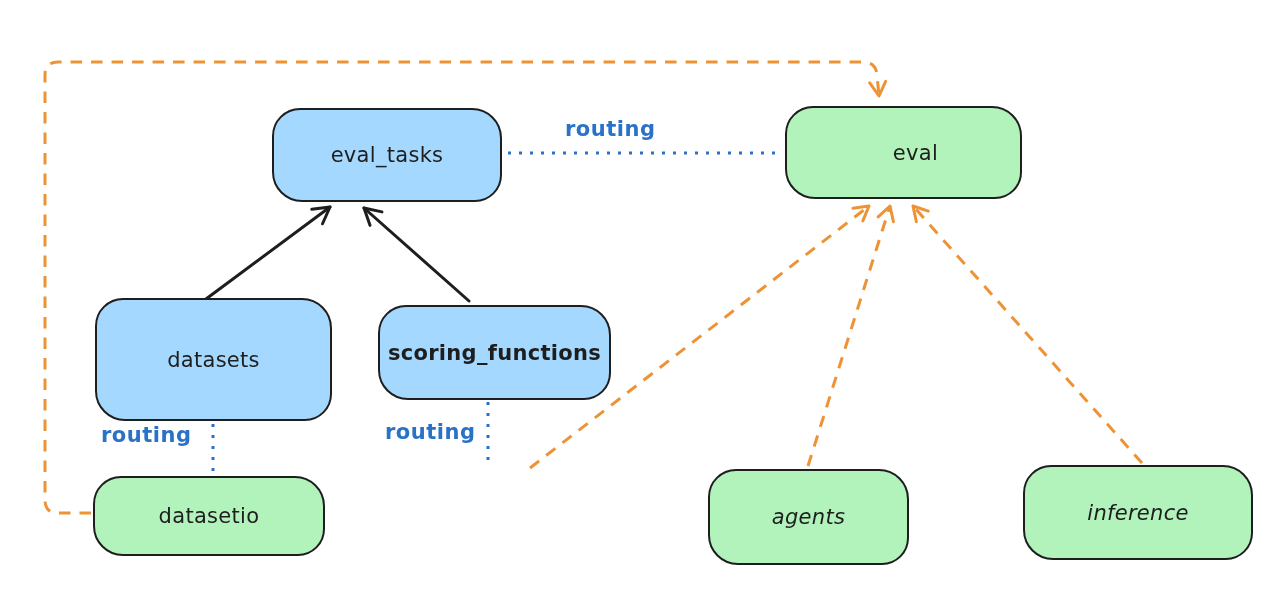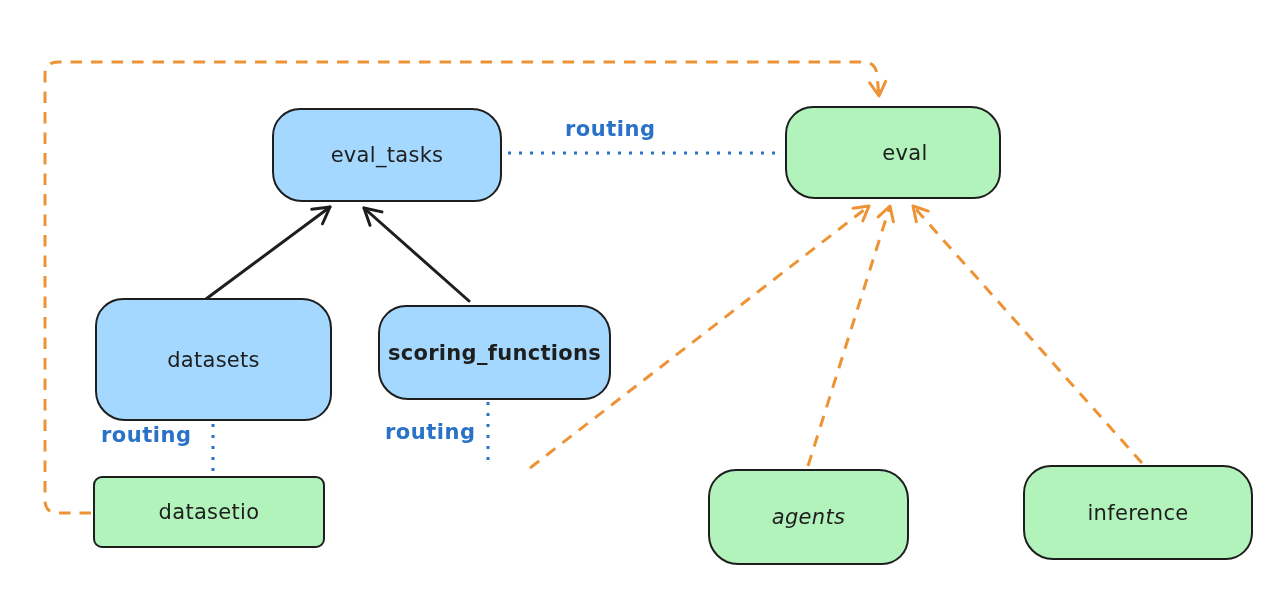--- a/index.html
+++ b/index.html
@@ -32,27 +32,27 @@
     align-items: center;
     justify-content: center;
     font-size: 21px;
     letter-spacing: 0.3px;
     color: var(--node-stroke);
   }
   .node.blue  { background: var(--node-blue-fill); }
   .node.green { background: var(--node-green-fill); }
 
   .n-eval-tasks        { left: 232px;  top: 108px; width: 230px; height: 94px; margin-left: 40px; }
-  .n-eval              { left: 785px;  top: 106px; width: 216px; height: 93px; padding-left: 24px; }
+  .n-eval              { left: 785px;  top: 106px; width: 237px; height: 93px; padding-left: 24px; }
   .n-datasets          { left: 95px;   top: 298px; width: 237px; height: 123px; }
   .n-scoring-functions { left: 378px;  top: 305px; width: 233px; height: 95px; font-weight: bold; }
-  .n-datasetio         { left: 93px;   top: 476px; width: 232px; height: 72px; border-radius: 9px; }
+  .n-datasetio         { left: 93px;   top: 476px; width: 232px; height: 80px; }
   .n-scoring           { left: 387px;  top: 471px; width: 231px; height: 95px; }
   .n-agents            { left: 708px;  top: 469px; width: 201px; height: 96px; font-style: italic; }
-  .n-inference         { left: 1023px; top: 465px; width: 230px; height: 95px; }
+  .n-inference         { left: 1023px; top: 465px; width: 230px; height: 95px; font-style: italic; }
 
   .edge-label {
     position: absolute;
     width: 110px;
     text-align: left;
     color: var(--routing-blue);
     font-size: 21px;
     font-weight: 600;
     letter-spacing: 0.5px;
   }

